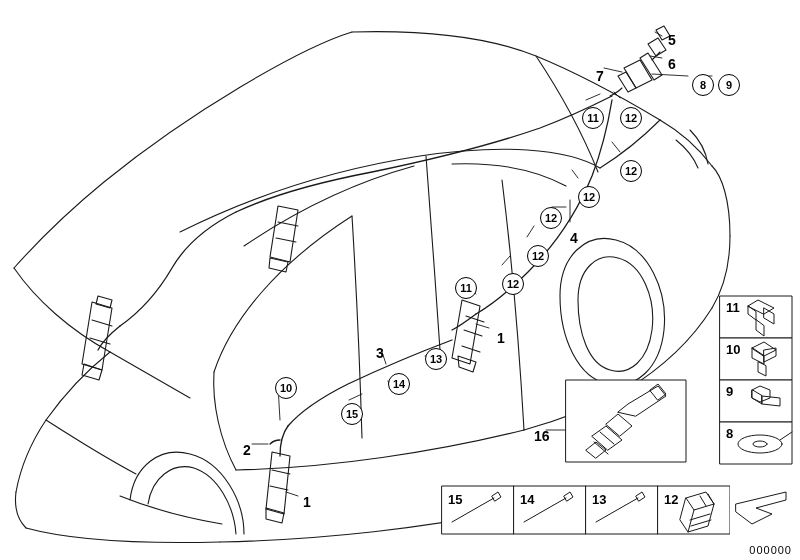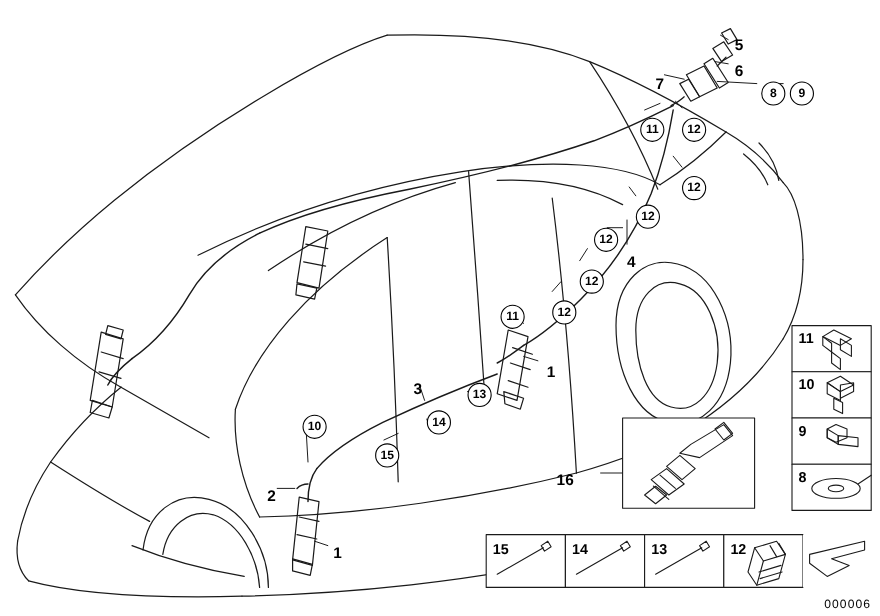--- a/index.html
+++ b/index.html
@@ -254,27 +254,27 @@
       <div class="callout num-circ" style="left: 502px; top: 273px;">12</div>
       <div class="callout num-circ" style="left: 455px; top: 277px;">11</div>
       <div class="callout num-plain" style="left: 497px; top: 330px;">1</div>
       <div class="callout num-circ" style="left: 425px; top: 348px;">13</div>
       <div class="callout num-plain" style="left: 376px; top: 345px;">3</div>
       <div class="callout num-circ" style="left: 388px; top: 373px;">14</div>
       <div class="callout num-circ" style="left: 341px; top: 403px;">15</div>
       <div class="callout num-circ" style="left: 275px; top: 377px;">10</div>
       <div class="callout num-plain" style="left: 243px; top: 442px;">2</div>
       <div class="callout num-plain" style="left: 303px; top: 494px;">1</div>
-      <div class="callout num-plain" style="left: 506px; top: 428px;">16</div>
+      <div class="callout num-plain" style="left: 534px; top: 428px;">16</div>
     </div>
 
   <div class="partnum" style="left:726px;top:300px;">11</div>
   <div class="partnum" style="left:726px;top:342px;">10</div>
   <div class="partnum" style="left:726px;top:384px;">9</div>
   <div class="partnum" style="left:726px;top:426px;">8</div>
 
   <div class="partnum" style="left:448px;top:492px;">15</div>
   <div class="partnum" style="left:520px;top:492px;">14</div>
   <div class="partnum" style="left:592px;top:492px;">13</div>
   <div class="partnum" style="left:664px;top:492px;">12</div>
 
-  <div class="partcode">000006</div>
+  <div class="partcode">000000</div>
 </div>
 
 </body></html>

